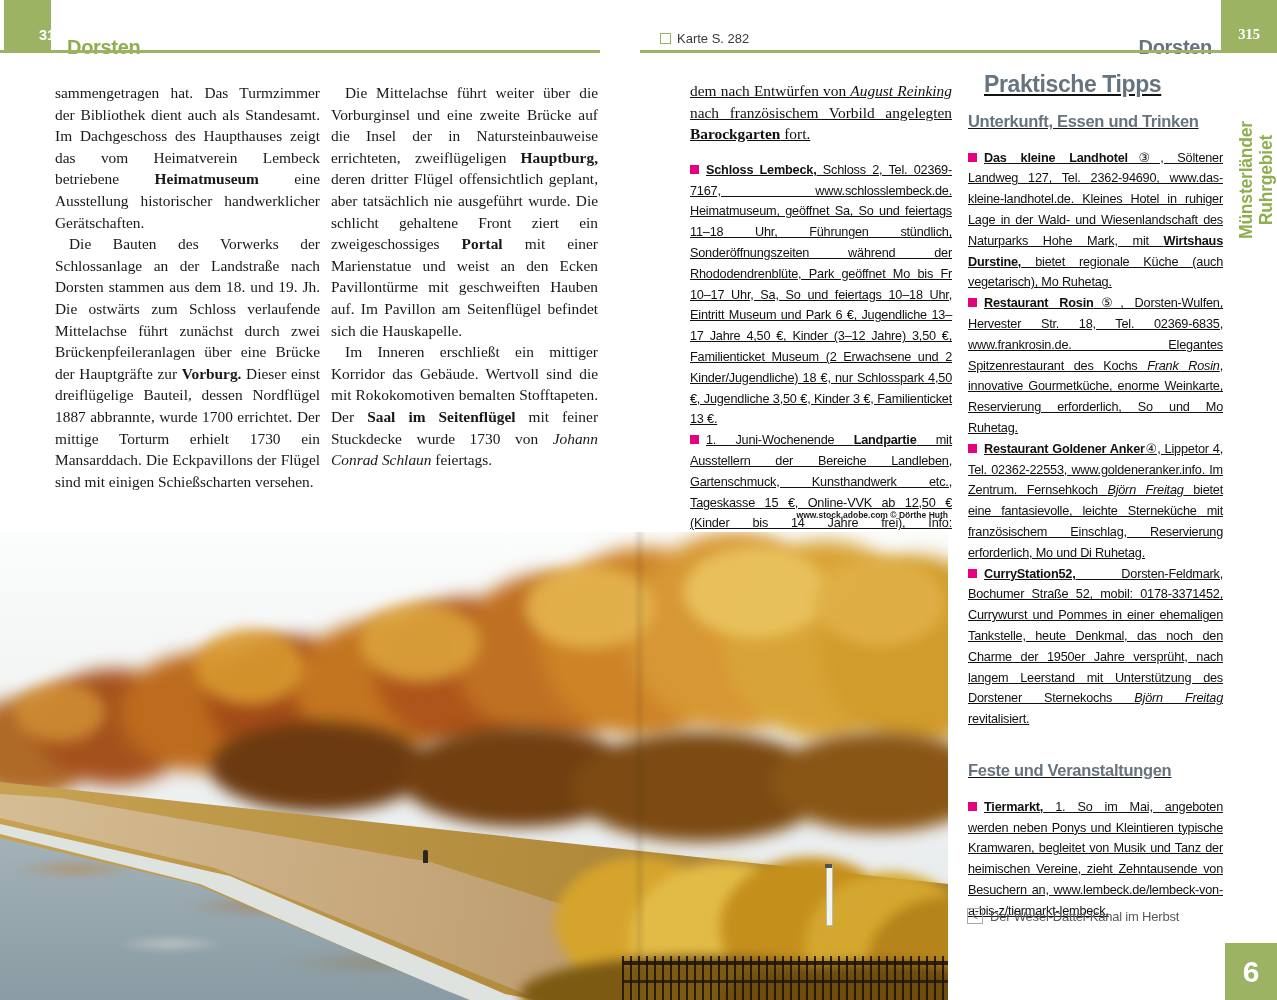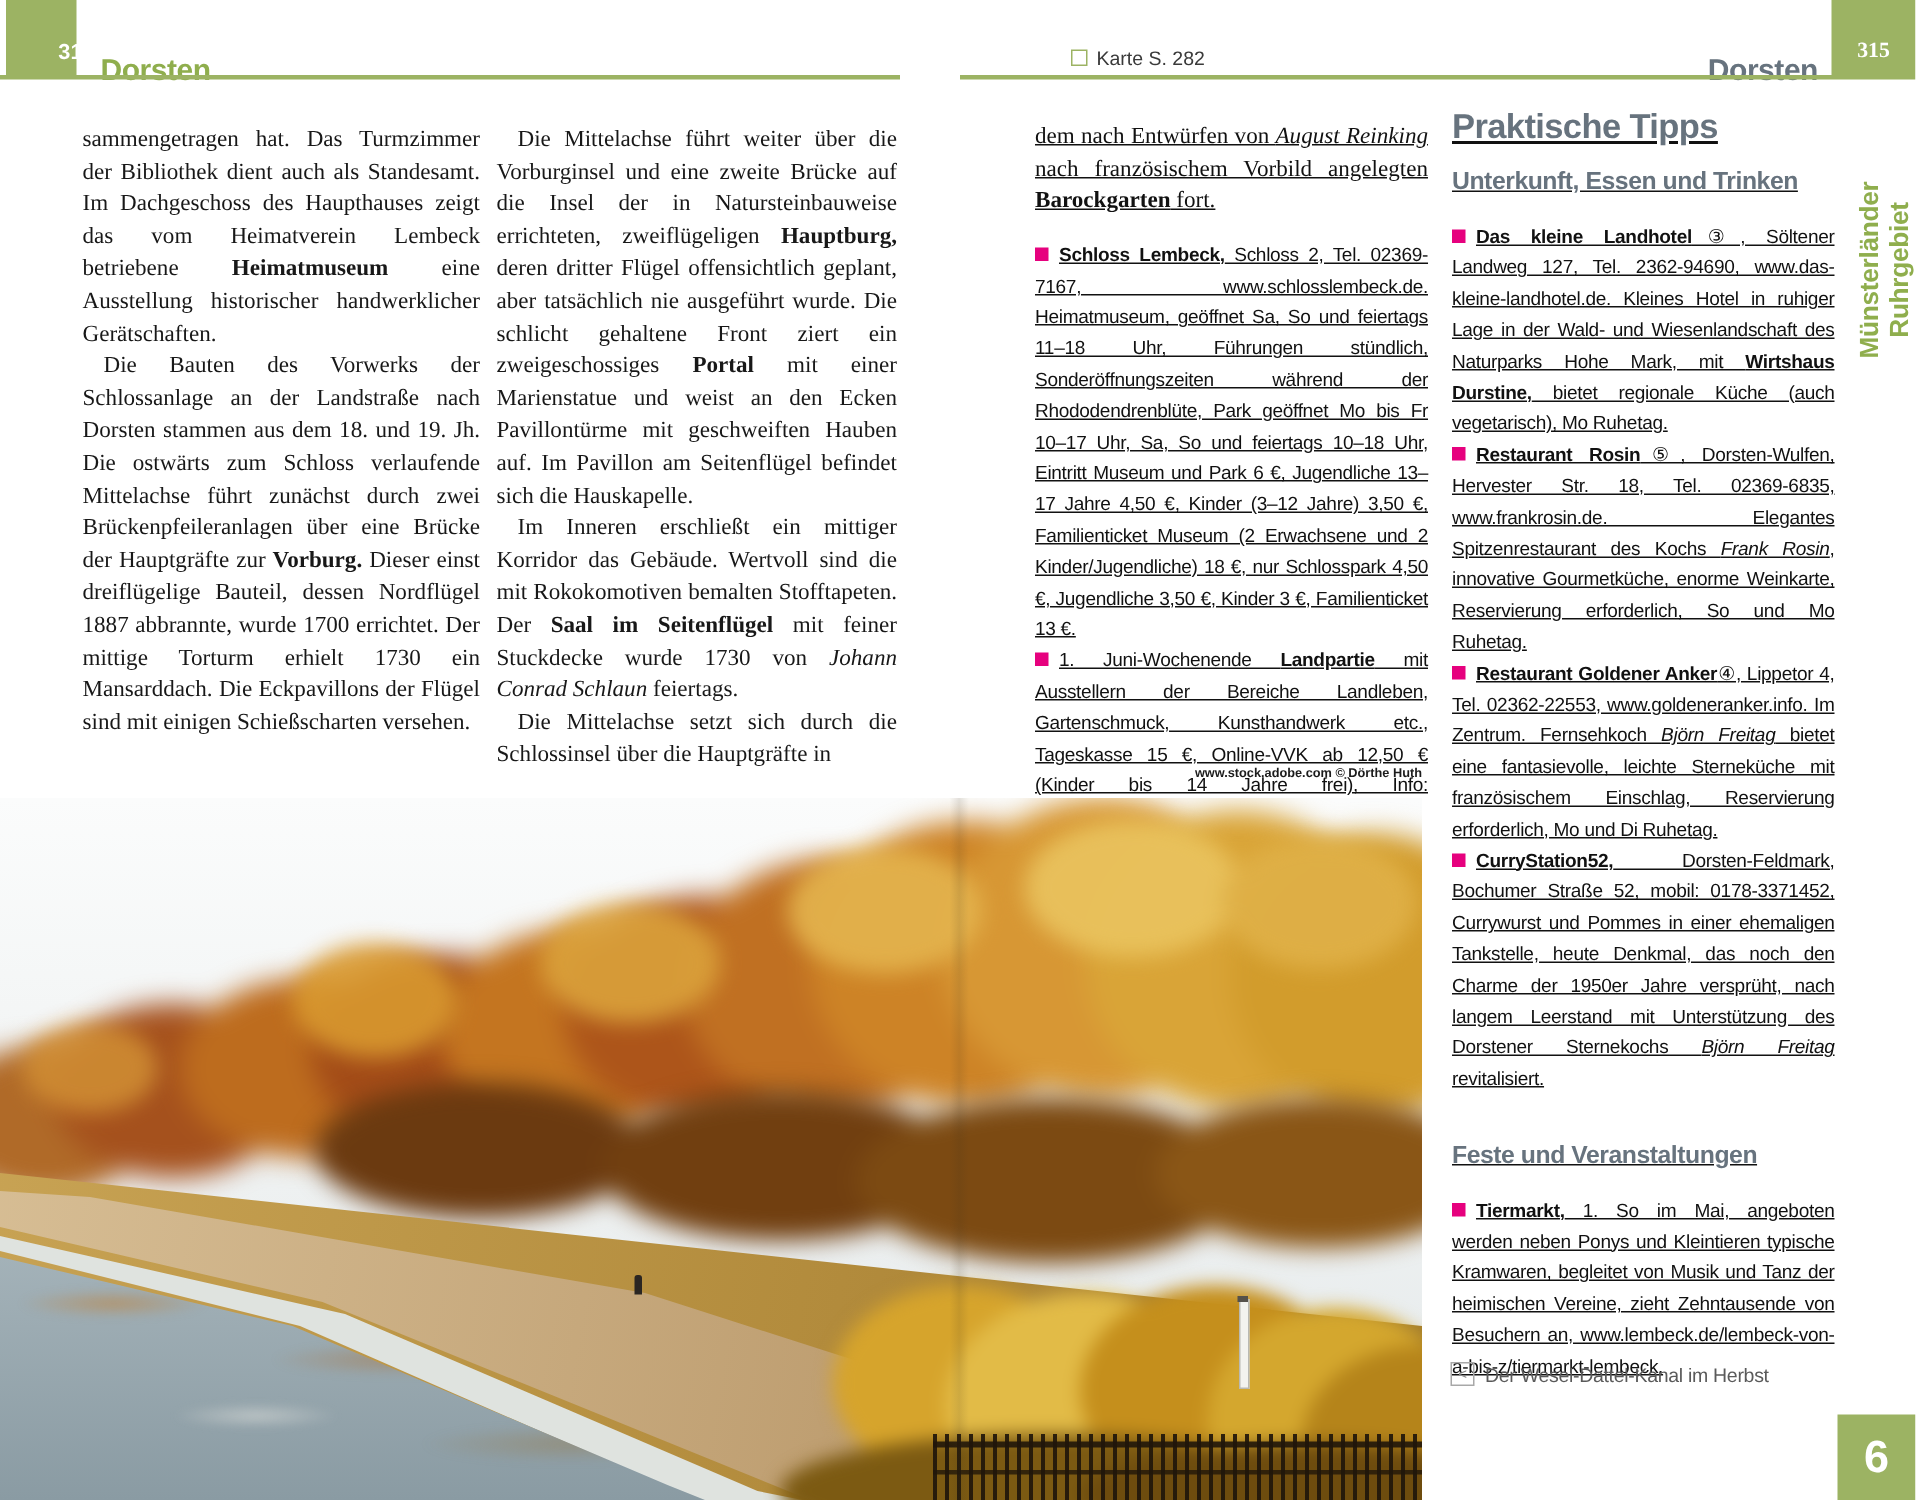--- a/index.html
+++ b/index.html
@@ -16,21 +16,21 @@
     display:flex;align-items:flex-end;justify-content:center;padding-bottom:7px;box-sizing:border-box;}
   .hdr-box-left{left:4px;width:47px;padding-left:47px;}
   .hdr-box-right{left:1221px;width:56px;font-family:Liberation Serif, serif;}
   .hdr-rule{position:absolute;top:50px;height:2.5px;background:#9cb363;}
   .hdr-rule-left{left:0;width:600px;}
   .hdr-rule-right{left:640px;width:637px;}
   .hdr-title{position:absolute;top:36px;font-family:"Liberation Sans", sans-serif;
     font-weight:bold;font-size:20px;letter-spacing:-0.3px;}
   .hdr-title-left{left:67px;color:#8fae4d;}
   .hdr-title-right{left:1000px;width:212px;text-align:right;color:#67737e;}
-  .map-ref{position:absolute;left:714px;top:31px;font-family:"Liberation Sans", sans-serif;
+  .map-ref{position:absolute;left:660px;top:31px;font-family:"Liberation Sans", sans-serif;
     font-size:13px;color:#3a3a3a;display:flex;align-items:center;gap:6px;}
   .map-sq{display:inline-block;width:9px;height:9px;border:1.5px solid #9cb363;background:#fff;}
 
   
   .side-tab{position:absolute;left:1146px;top:170px;width:200px;height:20px;line-height:20px;
     transform:rotate(-90deg);text-align:center;color:#8fae4d;
     font-family:"Liberation Sans", sans-serif;font-weight:bold;font-size:17.5px;letter-spacing:-0.2px;}
   .chapter-badge{position:absolute;left:1225px;top:943px;width:52px;height:57px;background:#9cb363;
     color:#fff;font-family:"Liberation Sans", sans-serif;font-weight:bold;font-size:30px;
     display:flex;align-items:center;justify-content:center;}
@@ -44,21 +44,21 @@
 
   
   .tips-col{position:absolute;font-family:"Liberation Sans","DejaVu Sans", sans-serif;
     font-size:12.7px;line-height:20.8px;color:#111;text-align:justify;letter-spacing:-0.2px;text-decoration:underline;}
   .col3{left:690px;top:80px;width:262px;}
   .col4{left:968px;top:74px;width:255px;}
   .tips-col p{margin:0;}
   .intro{margin-bottom:15px !important;}
   .bullet{display:inline-block;width:9px;height:9px;background:#e6017e;margin-right:7px;}
   .pt-title{font-family:"Liberation Sans", sans-serif;font-weight:bold;font-size:23px;
-    color:#67737e;letter-spacing:-0.4px;margin:0 0 16px 0;text-align:left;}
+    color:#67737e;letter-spacing:-0.4px;margin:0 0 16px 16px;text-align:left;}
   .pt-sub{font-family:"Liberation Sans", sans-serif;font-weight:bold;font-size:16.5px;
     color:#67737e;letter-spacing:-0.3px;margin:0 0 16px 0;text-align:left;}
   .pt-sub2{margin-top:30px;}
 
   
   .credit{position:absolute;left:600px;top:510px;width:348px;text-align:right;
     font-family:"Liberation Sans", sans-serif;font-weight:bold;font-size:8.5px;color:#1c1c1c;}
   .caption{position:absolute;left:967px;top:908px;display:flex;align-items:center;gap:7px;
     font-family:"Liberation Sans", sans-serif;font-size:13px;color:#5a5a5a;letter-spacing:-0.2px;}
   .cap-icon{display:inline-flex;width:14px;height:14px;border:1px solid #a8a8a8;color:#8a8a8a;
@@ -114,21 +114,20 @@
 <div class="side-tab">Münsterländer Ruhrgebiet</div>
 <div class="chapter-badge">6</div>
 
 <div class="serif-col col1">
   <p><span>sammengetragen hat. Das Turmzimmer der Bibliothek dient auch als Standesamt. Im Dachgeschoss des Haupthauses zeigt das vom Heimatverein Lembeck betriebene </span><span class="b">Heimatmuseum</span><span> eine Ausstellung historischer handwerklicher Gerätschaften.</span></p>
   <p class="indent"><span>Die Bauten des Vorwerks der Schlossanlage an der Landstraße nach Dorsten stammen aus dem 18. und 19. Jh. Die ostwärts zum Schloss verlaufende Mittelachse führt zunächst durch zwei Brückenpfeileranlagen über eine Brücke der Hauptgräfte zur </span><span class="b">Vorburg.</span><span> Dieser einst dreiflügelige Bauteil, dessen Nordflügel 1887 abbrannte, wurde 1700 errichtet. Der mittige Torturm erhielt 1730 ein Mansarddach. Die Eckpavillons der Flügel sind mit einigen Schießscharten versehen.</span></p>
 </div>
 <div class="serif-col col2">
   <p class="indent"><span>Die Mittelachse führt weiter über die Vorburginsel und eine zweite Brücke auf die Insel der in Natursteinbauweise errichteten, zweiflügeligen </span><span class="b">Hauptburg,</span><span> deren dritter Flügel offensichtlich geplant, aber tatsächlich nie ausgeführt wurde. Die schlicht gehaltene Front ziert ein zweigeschossiges </span><span class="b">Portal</span><span> mit einer Marienstatue und weist an den Ecken Pavillontürme mit geschweiften Hauben auf. Im Pavillon am Seitenflügel befindet sich die Hauskapelle.</span></p>
   <p class="indent"><span>Im Inneren erschließt ein mittiger Korridor das Gebäude. Wertvoll sind die mit Rokokomotiven bemalten Stofftapeten. Der </span><span class="b">Saal im Seitenflügel</span><span> mit feiner Stuckdecke wurde 1730 von </span><span class="i">Johann Conrad Schlaun</span><span> feiertags.</span></p>
-  <p class="indent"><span>Die Mittelachse setzt sich durch die Schlossinsel über die Hauptgräfte in</span></p>
 </div>
 
 <div class="tips-col col3">
   <p class="intro serif-like" style="font-family:'Liberation Serif',serif;font-size:15.4px;line-height:21.6px;letter-spacing:0;"><span>dem nach Entwürfen von </span><span class="i">August Reinking</span><span> nach französischem Vorbild angelegten </span><span class="b">Barockgarten</span><span> fort.</span></p>
   <p>
     <span class="bullet"></span><span><span class="b">Schloss Lembeck,</span><span> Schloss 2, Tel. 02369-7167, www.schlosslembeck.de. Heimatmuseum, geöffnet Sa, So und feiertags 11–18 Uhr, Führungen stündlich, Sonderöffnungszeiten während der Rhododendrenblüte, Park geöffnet Mo bis Fr 10–17 Uhr, Sa, So und feiertags 10–18 Uhr, Eintritt Museum und Park 6 €, Jugendliche 13–17 Jahre 4,50 €, Kinder (3–12 Jahre) 3,50 €, Familienticket Museum (2 Erwachsene und 2 Kinder/Jugendliche) 18 €, nur Schlosspark 4,50 €, Jugendliche 3,50 €, Kinder 3 €, Familienticket 13 €.</span></span>
   </p>
   <p>
     <span class="bullet"></span><span><span>1. Juni-Wochenende </span><span class="b">Landpartie</span><span> mit Ausstellern der Bereiche Landleben, Gartenschmuck, Kunsthandwerk etc., Tageskasse 15 €, Online-VVK ab 12,50 € (Kinder bis 14 Jahre frei), Info: www.landpartie.com/veranstaltung/landpartie-schloss-lembeck.</span></span>
   </p>

